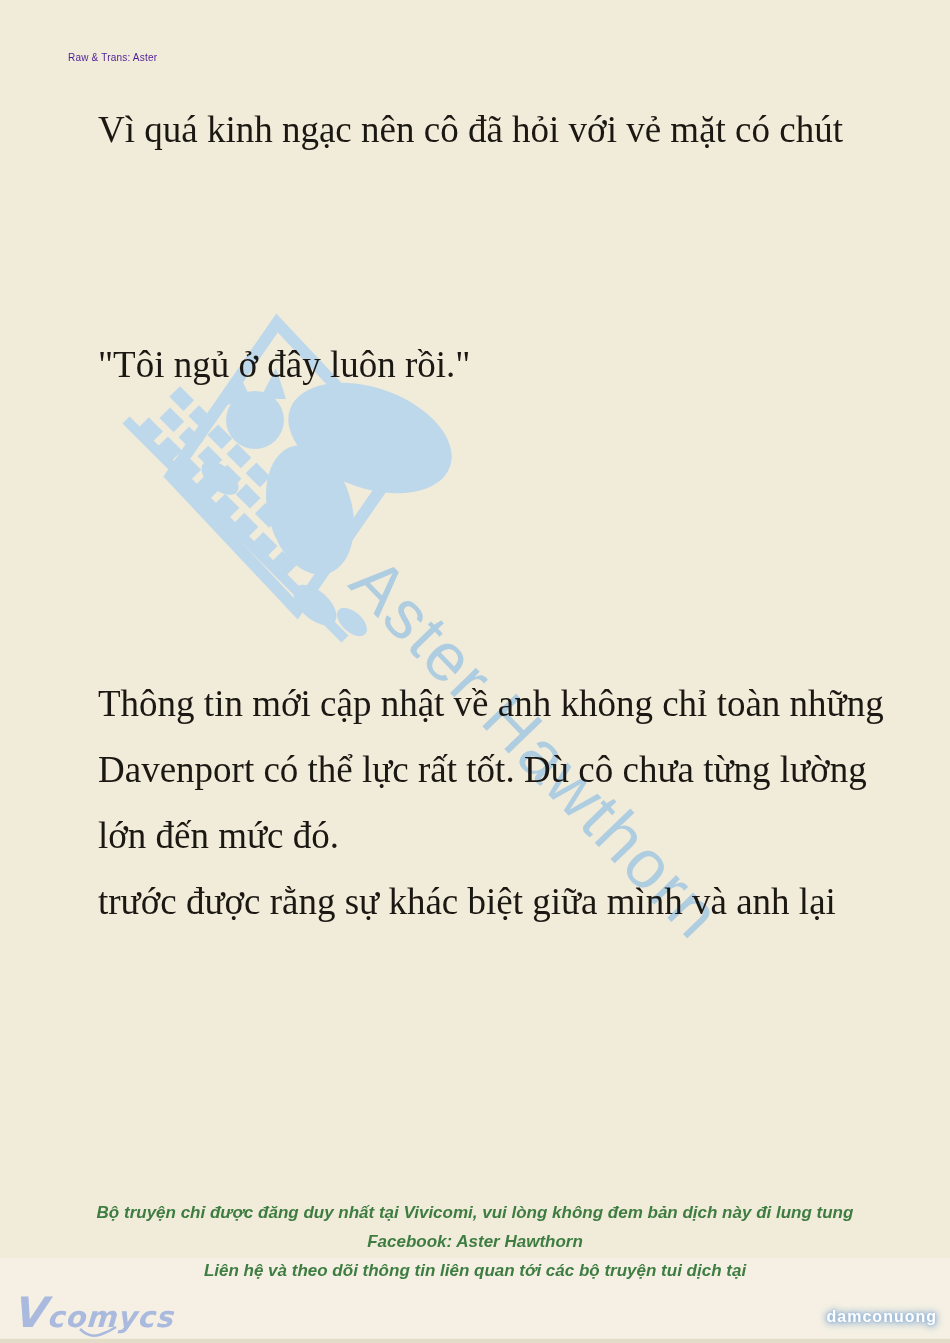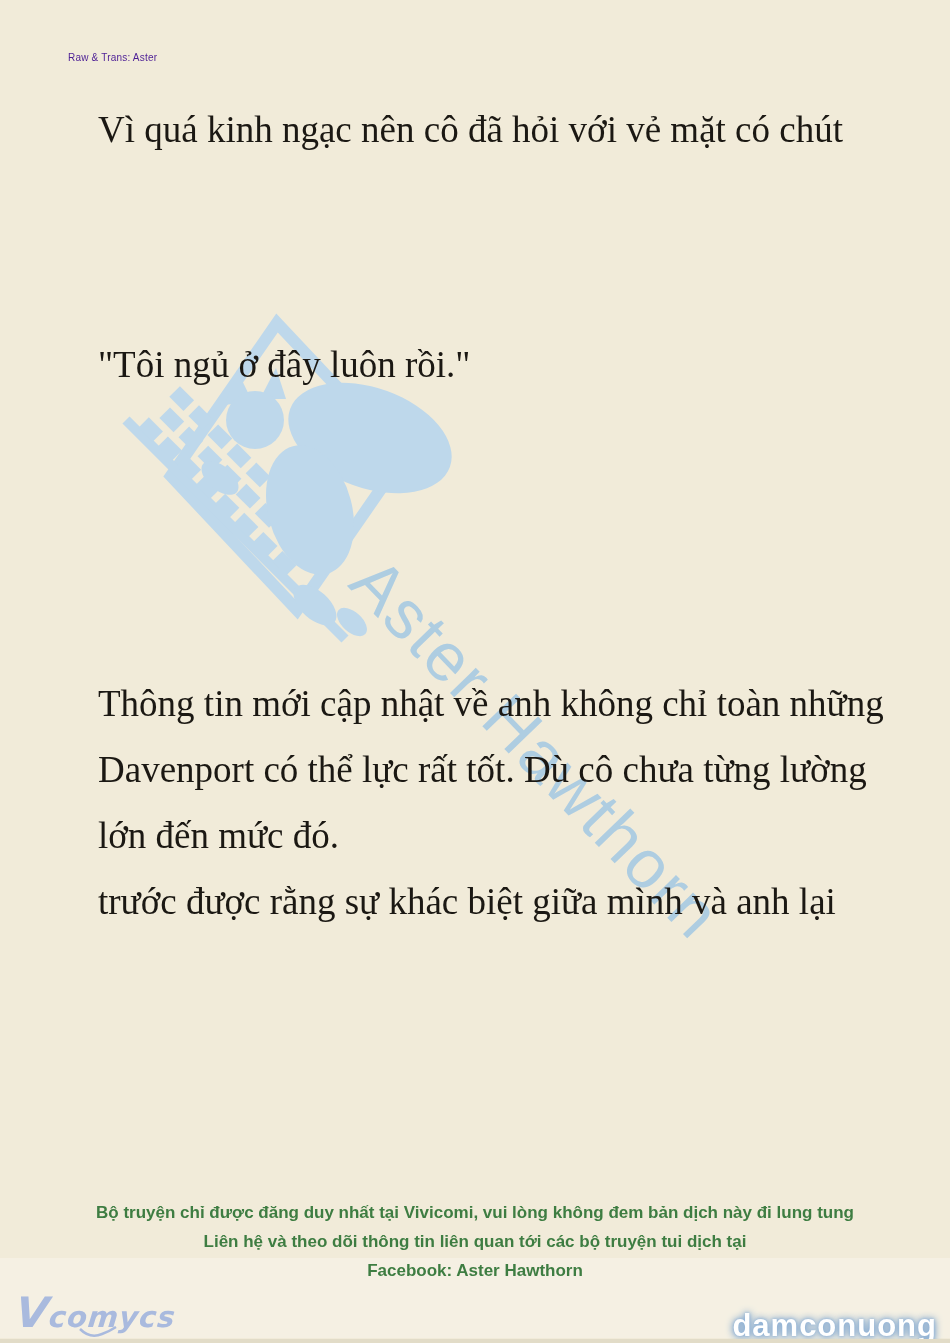--- a/index.html
+++ b/index.html
@@ -42,35 +42,35 @@
     background:rgba(255,255,255,.28);z-index:0;
   }
   .bottom-edge{
     position:absolute;left:0;bottom:0;width:100%;height:4px;
     background:#e2dcc8;z-index:3;
   }
   .notice{
     position:absolute;left:0;top:1198px;width:100%;
     text-align:center;z-index:2;
     font-family:"Liberation Sans", sans-serif;
-    font-weight:bold;
+    font-style:italic;font-weight:bold;
     font-size:17px;line-height:29px;color:#3e7d42;
   }
   .logo{
     position:absolute;left:16px;top:1288px;z-index:2;display:block;
     font-family:"DejaVu Sans", sans-serif;
     font-style:italic;font-weight:bold;font-size:29px;
     color:#a9bade;letter-spacing:1px;transform:skewX(-6deg);
   }
   .logo::first-letter{font-size:42px;}
   .logo-flourish{position:absolute;left:78px;top:1325px;z-index:2;}
   .sitetag{
     position:absolute;right:13px;top:1308px;z-index:2;
     font-family:"Liberation Sans", sans-serif;
-    font-weight:bold;font-size:31px;letter-spacing:1px;
+    font-weight:bold;font-size:16px;letter-spacing:1px;
     color:#ffffff;
     text-shadow:0 0 3px #8fb2d8,0 0 7px #7fa6cf,0 1px 9px #7fa6cf;
   }
 </style>
 </head>
 <body>
 
 <div class="light-band"></div>
 
 <div class="layer wm">
@@ -138,22 +138,22 @@
 
   <div class="para p3">
     <div>Thông tin mới cập nhật về anh không chỉ toàn những</div>
     <div>Davenport có thể lực rất tốt. Dù cô chưa từng lường</div>
     <div>lớn đến mức đó.</div>
     <div>trước được rằng sự khác biệt giữa mình và anh lại</div>
   </div>
 
   <div class="notice">
     <div>Bộ truyện chỉ được đăng duy nhất tại Vivicomi, vui lòng không đem bản dịch này đi lung tung</div>
+    <div>Facebook: Aster Hawthorn</div>
     <div>Liên hệ và theo dõi thông tin liên quan tới các bộ truyện tui dịch tại</div>
-    <div>Facebook: Aster Hawthorn</div>
   </div>
 </div>
 
 <span class="logo">Vcomycs</span>
 <svg class="logo-flourish" width="40" height="14" viewBox="0 0 40 14">
   <path d="M2,4 Q12,14 24,9 Q32,6 38,2" fill="none" stroke="#a9bade" stroke-width="2.5"></path>
 </svg>
 
 <span class="sitetag">damconuong</span>
 

